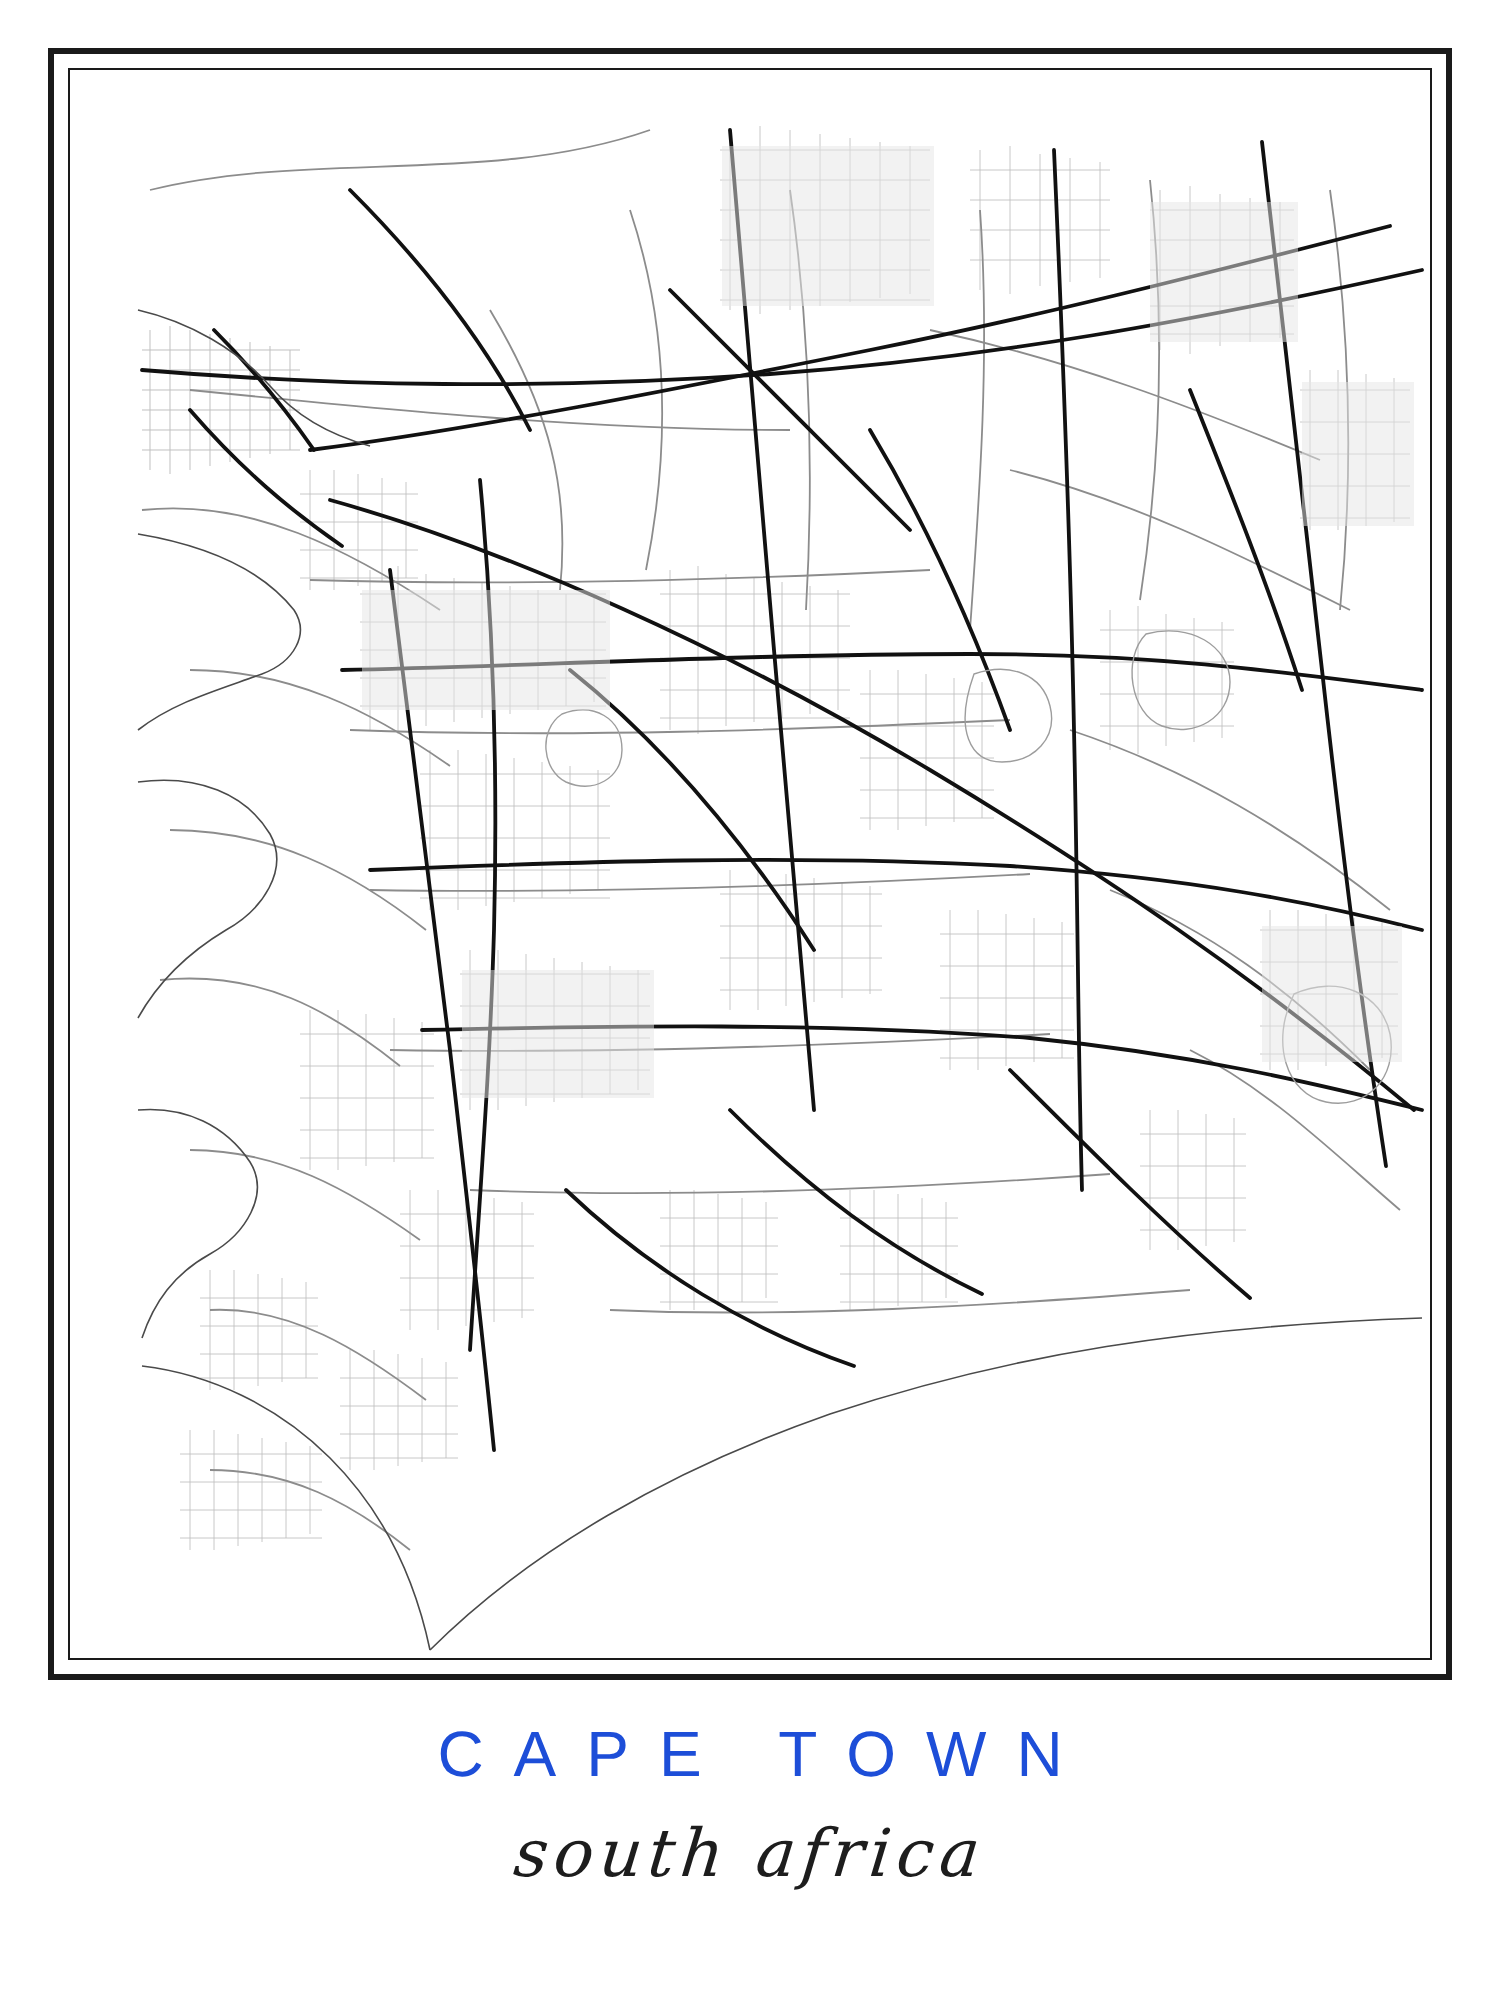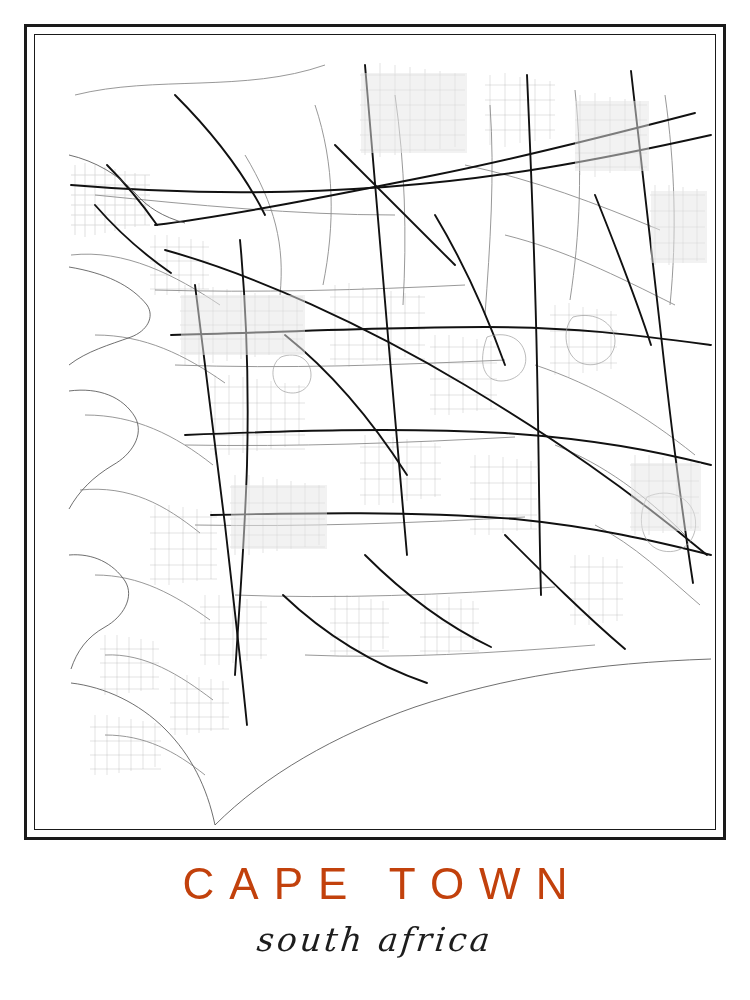--- a/index.html
+++ b/index.html
@@ -51,24 +51,24 @@
   }
   .title-block {
     position: absolute;
     left: 0;
     top: 860px;
     width: 750px;
     text-align: center;
   }
   .city-title {
     font-family: "Liberation Sans", sans-serif;
-    font-size: 44px;
+    font-size: 32px;
     font-weight: 300;
     letter-spacing: 15px;
-    color: #c2410c;
+    color: #1d4ed8;
     text-indent: 15px;
     line-height: 1.1;
     margin: 0;
     padding: 0;
   }
   .country-title {
     font-family: "DejaVu Serif", serif;
     font-style: italic;
     font-size: 33px;
     font-weight: 400;

